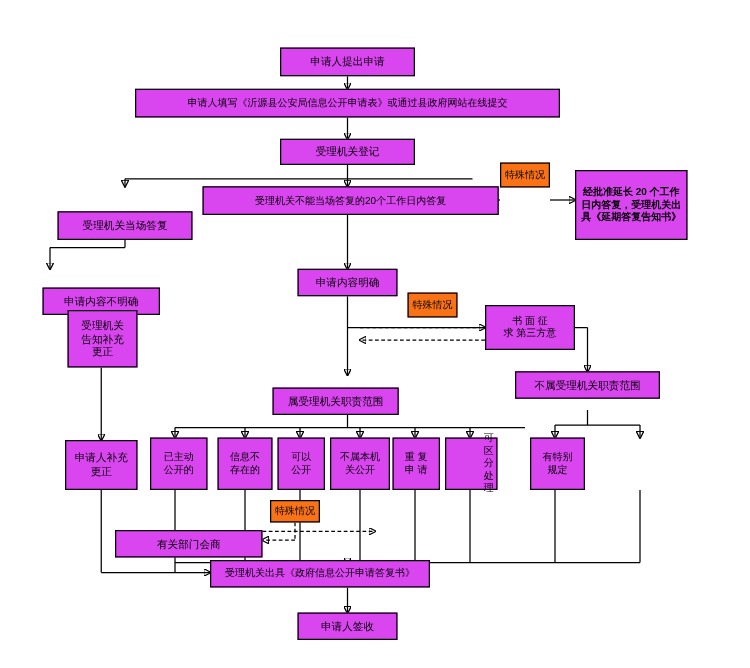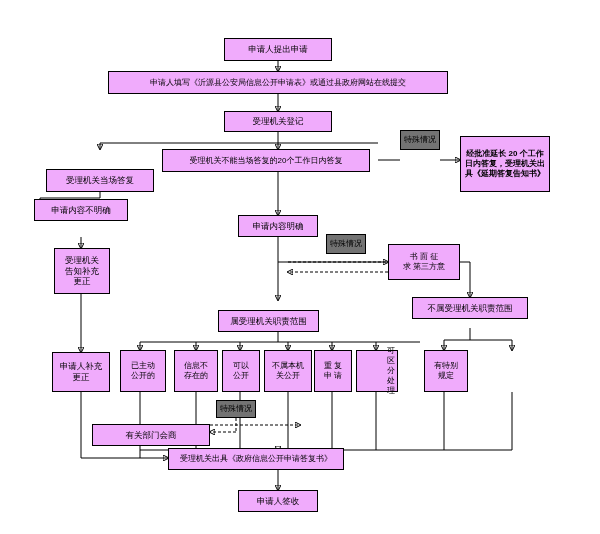--- a/index.html
+++ b/index.html
@@ -12,36 +12,36 @@
     width: 600px;
     height: 534px;
     background: #ffffff;
     font-family: "Liberation Sans", sans-serif;
     overflow: hidden;
   }
   .node {
     position: absolute;
     box-sizing: border-box;
     border: 1px solid #000000;
-    background: #f0abfc;
+    background: #d946ef;
     display: flex;
     align-items: center;
     justify-content: center;
     text-align: center;
     color: #000000;
     font-size: 8.5px;
     line-height: 1.25;
     padding: 1px 2px;
     white-space: pre-line;
     z-index: 2;
   }
   .label {
     position: absolute;
     box-sizing: border-box;
-    background: #737373;
+    background: #f97316;
     color: #000000;
     font-size: 8px;
     line-height: 1.2;
     text-align: center;
     display: flex;
     align-items: center;
     justify-content: center;
     border: 1px solid #000000;
     z-index: 3;
   }
@@ -144,27 +144,27 @@
   </svg>
 
   <div class="node" style="left:224px; top:38px; width:108px; height:23px;">申请人提出申请</div>
 
   <div class="node" style="left:108px; top:71px; width:340px; height:23px; font-size:8px;">申请人填写《沂源县公安局信息公开申请表》或通过县政府网站在线提交</div>
 
   <div class="node" style="left:224px; top:111px; width:108px; height:21px;">受理机关登记</div>
 
   <div class="node" style="left:46px; top:149px; width:108px; height:23px;margin-top:20px;">受理机关当场答复</div>
 
-  <div class="node" style="left:162px; top:149px; width:208px; height:23px; font-size:8px;">受理机关不能当场答复的20个工作日内答复</div>
+  <div class="node" style="left:162px; top:149px; width:237px; height:23px; font-size:8px;">受理机关不能当场答复的20个工作日内答复</div>
 
   <div class="label" style="left:400px; top:130px; width:40px; height:20px;">特殊情况</div>
 
   <div class="node" style="left:460px; top:136px; width:90px; height:56px; font-size:8px;font-weight:bold;">经批准延长 20 个工作日内答复，受理机关出具《延期答复告知书》</div>
 
-  <div class="node" style="left:34px; top:199px; width:94px; height:22px;">申请内容不明确</div>
+  <div class="node" style="left:34px; top:230px; width:94px; height:22px;">申请内容不明确</div>
 
   <div class="node" style="left:238px; top:215px; width:80px; height:22px;">申请内容明确</div>
 
   <div class="label" style="left:326px; top:234px; width:40px; height:20px;">特殊情况</div>
 
   <div class="node" style="left:388px; top:244px; width:72px; height:36px; font-size:8px;">书  面  征
 求  第三方意</div>
 
   <div class="node" style="left:54px; top:248px; width:56px; height:46px;">受理机关
 告知补充

